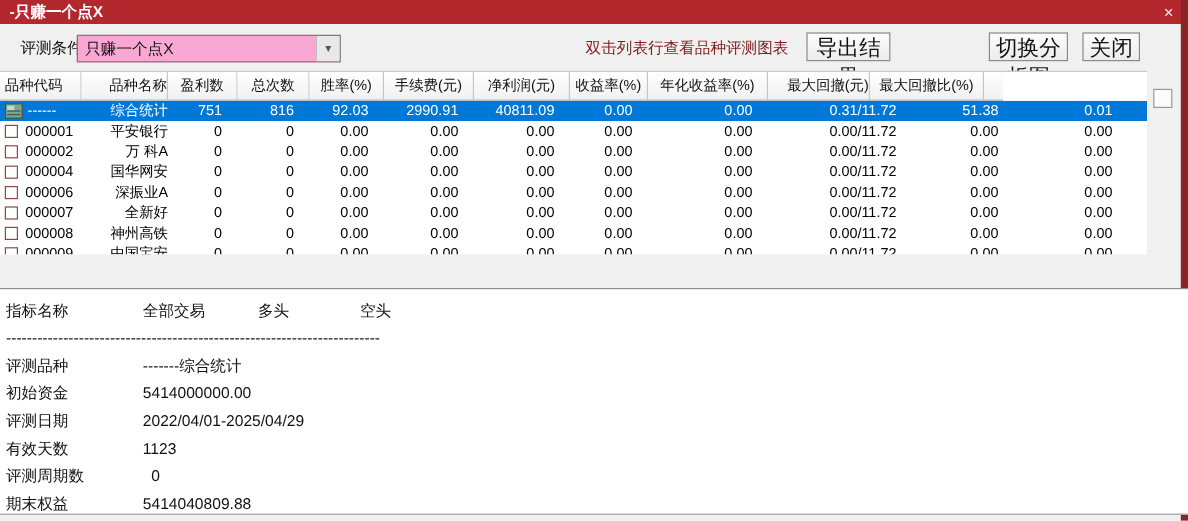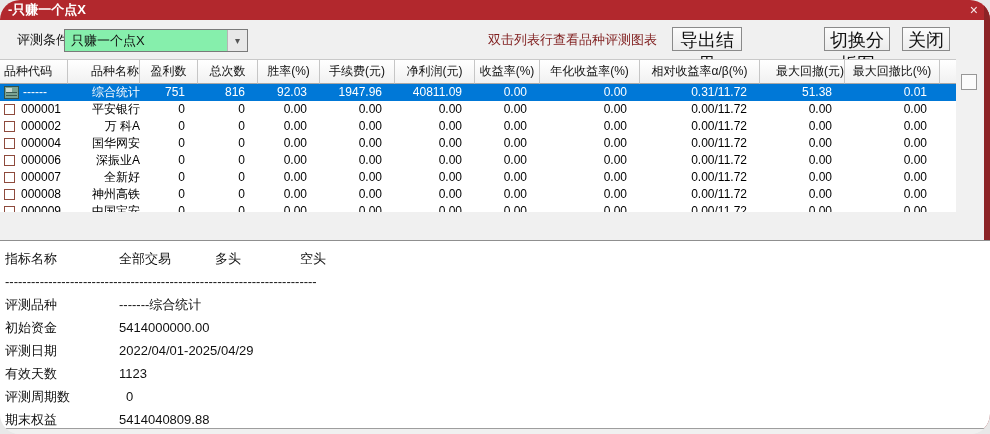--- a/index.html
+++ b/index.html
@@ -1,26 +1,26 @@
 <!DOCTYPE html>
 <html><head>
 <meta charset="utf-8">
 <style>
   * { margin:0; padding:0; box-sizing:border-box; }
   body { font-family:"Liberation Sans","DejaVu Sans",sans-serif; background:#e8e8e8; }
-  .window { position:relative; width:990px; height:434px; background:#f0f0f0; overflow:hidden;border-radius:20px; }
+  .window { position:relative; width:990px; height:434px; background:#f0f0f0; overflow:hidden; }
 
   
   .titlebar { position:absolute; left:0; top:0; width:990px; height:20px; background:#b2282d; color:#fff; font-size:13px; font-weight:bold; line-height:20px; padding-left:8px; }
   .close-x { position:absolute; right:12px; top:0; font-weight:normal; font-size:14px; color:rgba(255,255,255,.9); cursor:default; }
 
   
   .toolbar { position:absolute; left:0; top:20px; width:990px; height:39px; background:#f0f0f0; font-size:13px; }
   .cond-label { position:absolute; left:17px; top:0; line-height:39px; color:#111; }
-  .combo { position:absolute; left:64px; top:9px; width:184px; height:23px; background:#86efac; border:1px solid #7a7a7a; }
+  .combo { position:absolute; left:64px; top:9px; width:220px; height:23px; background:#f9a8d4; border:1px solid #7a7a7a; }
   .combo-text { position:absolute; left:6px; top:0; line-height:21px; color:#111; }
   .combo-btn { position:absolute; right:0; top:0; width:20px; height:21px; background:#e8e8e8; border-left:1px solid #b5b5b5; color:#555; font-size:10px; text-align:center; line-height:21px; }
   .hint { position:absolute; left:488px; top:0; line-height:39px; color:#7f1d1d; }
   .btn { position:absolute; top:7px; height:24px; background:linear-gradient(#fcfcfc,#ececec); border:1px solid #8a8a8a; font-size:18px; color:#111; font-family:inherit; }
   .btn.export { left:672px; width:70px; }
   .btn.switch { left:824px; width:66px; }
   .btn.closebtn { left:902px; width:48px; }
 
   
   .list { position:absolute; left:0; top:59px; width:956px; height:152px; background:#fff; border-top:1px solid #c9c9c9; }
@@ -96,36 +96,35 @@
     <div class="thead">
         <div class="th c0">品种代码</div>
         <div class="th c1">品种名称</div>
         <div class="th c2">盈利数</div>
         <div class="th c3">总次数</div>
         <div class="th c4">胜率(%)</div>
         <div class="th c5">手续费(元)</div>
         <div class="th c6">净利润(元)</div>
         <div class="th c7">收益率(%)</div>
         <div class="th c8">年化收益率(%)</div>
-        <div class="th c9">相对收益率α/β(%)</div>
         <div class="th c10">最大回撤(元)</div>
         <div class="th c11">最大回撤比(%)</div>
         <div class="th filler" style="width: 16px;"></div>
       </div>
     <div class="tbody">
         <div class="tr sel">
           <div class="td c0">
             <span class="rowicon"></span>
             <span>------</span>
           </div>
           <div class="td c1">综合统计</div>
           <div class="td c2">751</div>
           <div class="td c3">816</div>
           <div class="td c4">92.03</div>
-          <div class="td c5">1947.96</div>
+          <div class="td c5">2990.91</div>
           <div class="td c6">40811.09</div>
           <div class="td c7">0.00</div>
           <div class="td c8">0.00</div>
           <div class="td c9">0.31/11.72</div>
           <div class="td c10">51.38</div>
           <div class="td c11">0.01</div>
         </div>
         <div class="tr">
           <div class="td c0">
             <span class="cb"></span>

